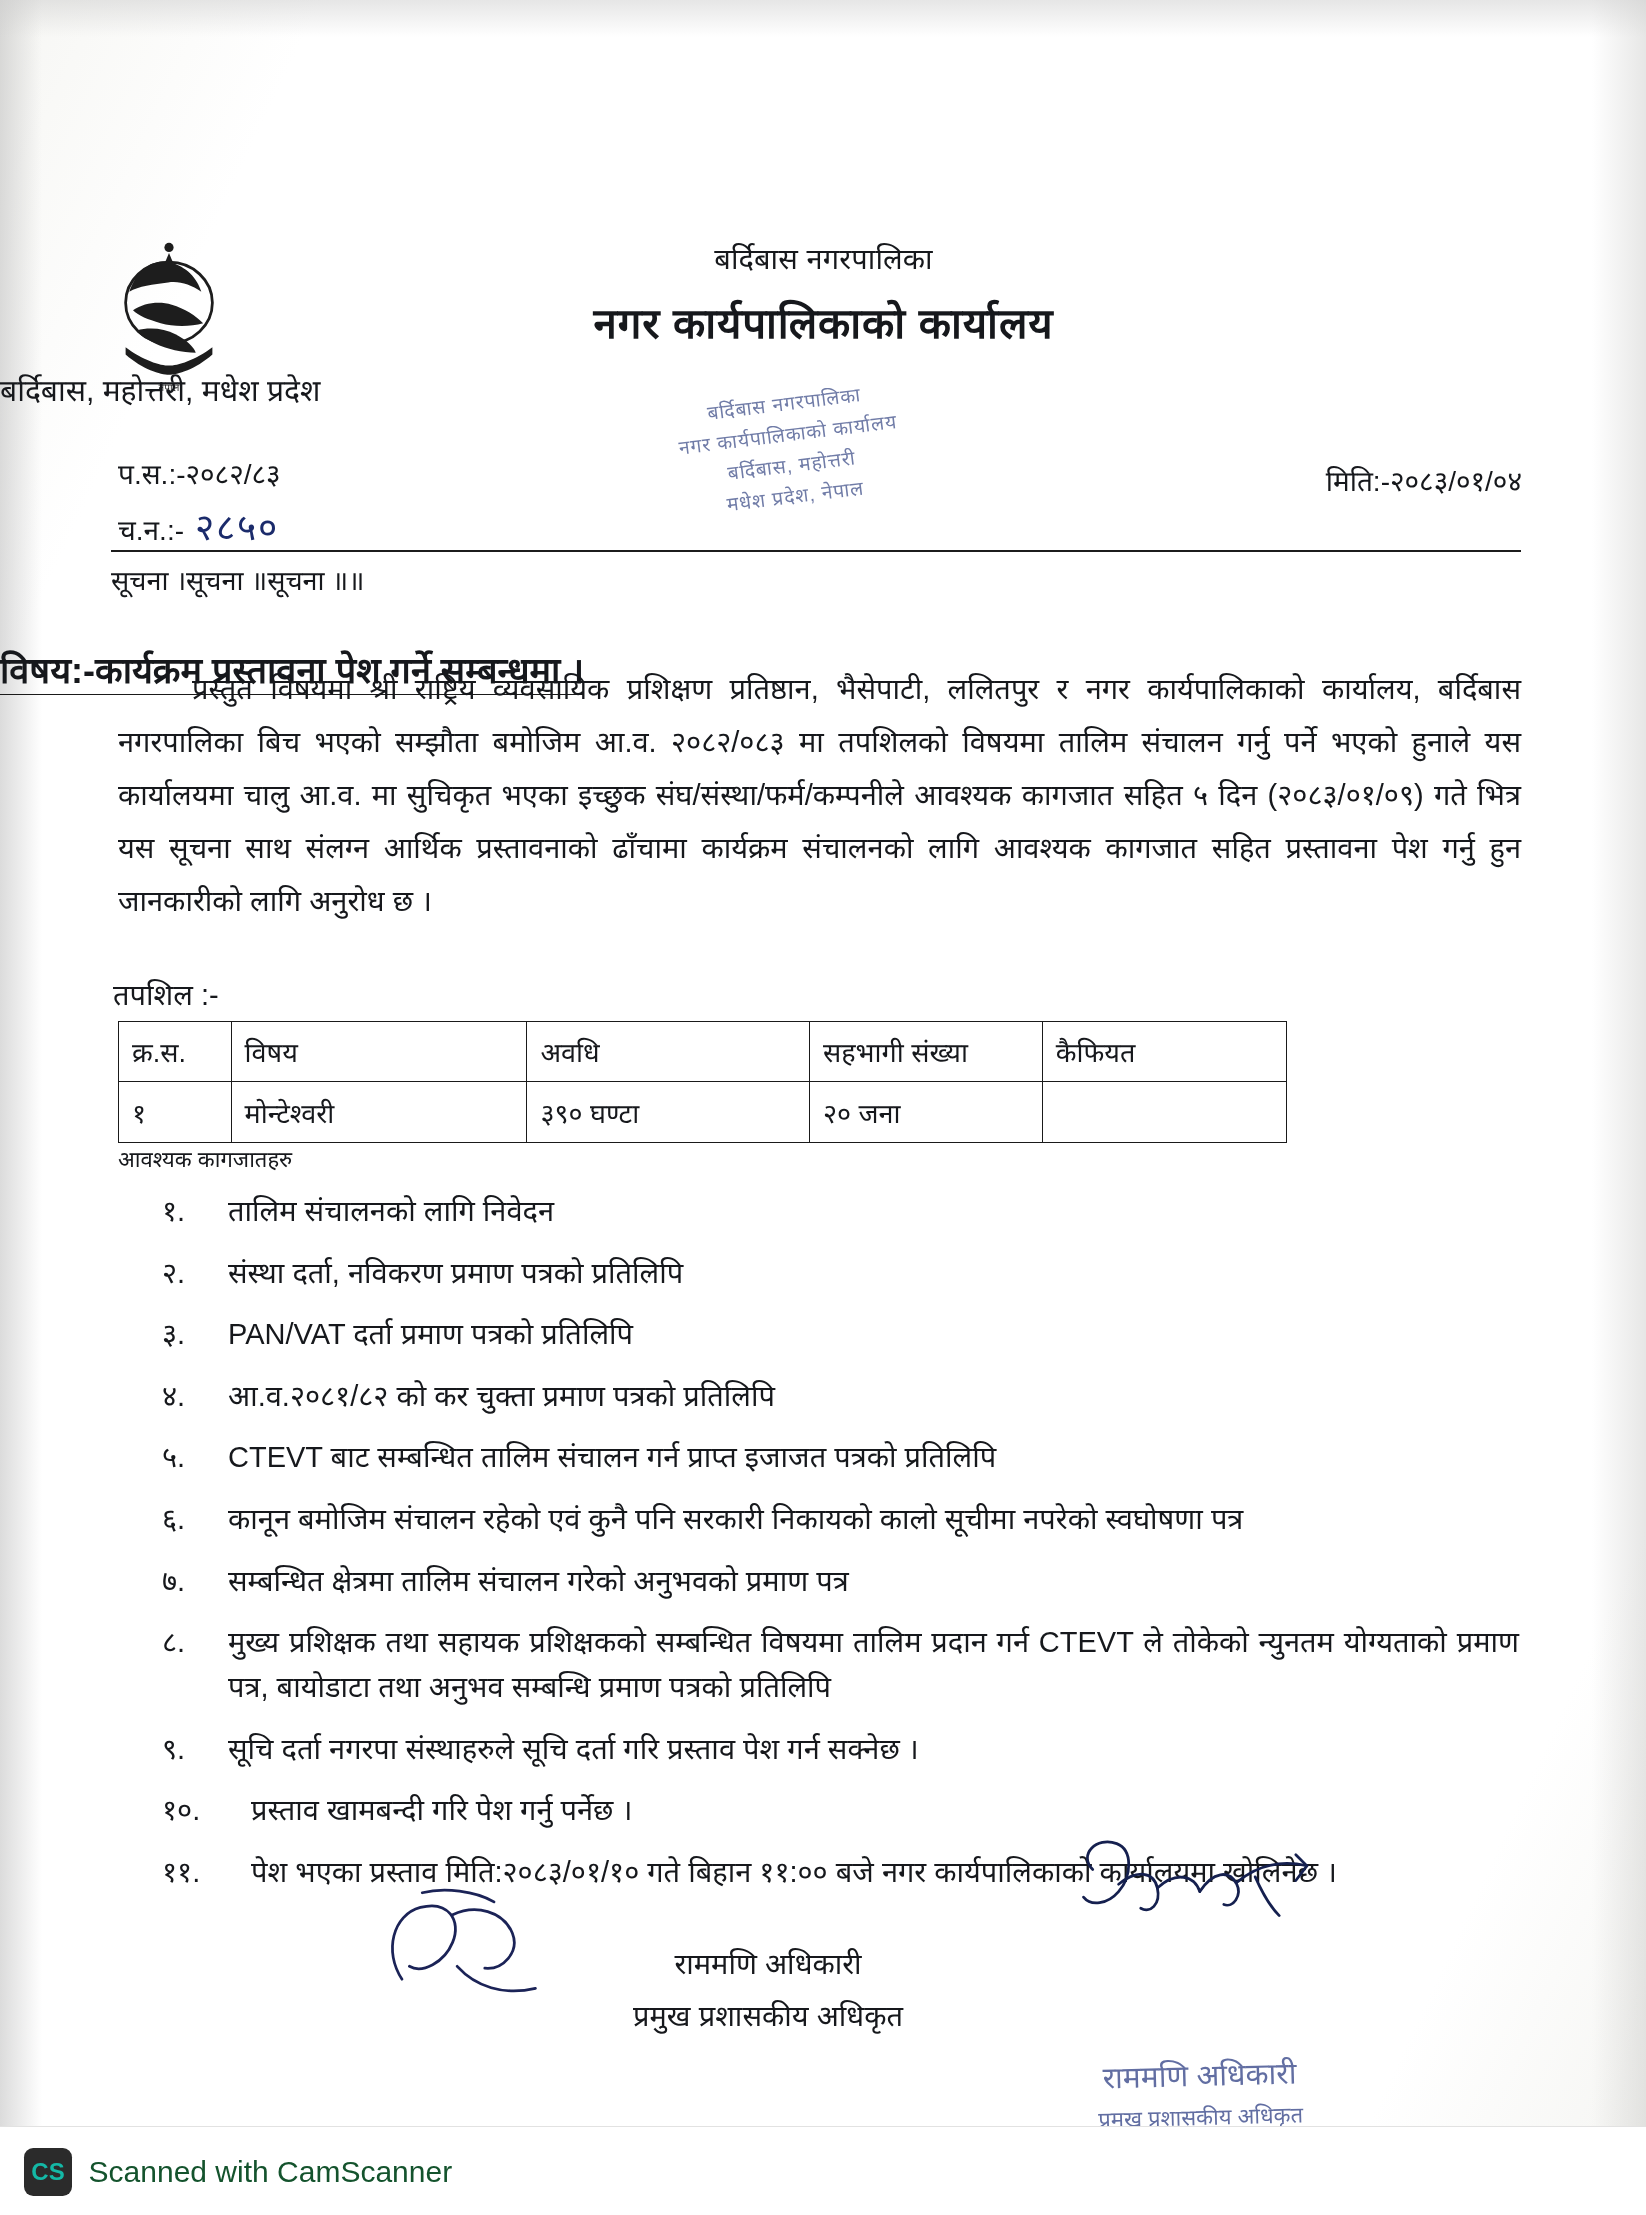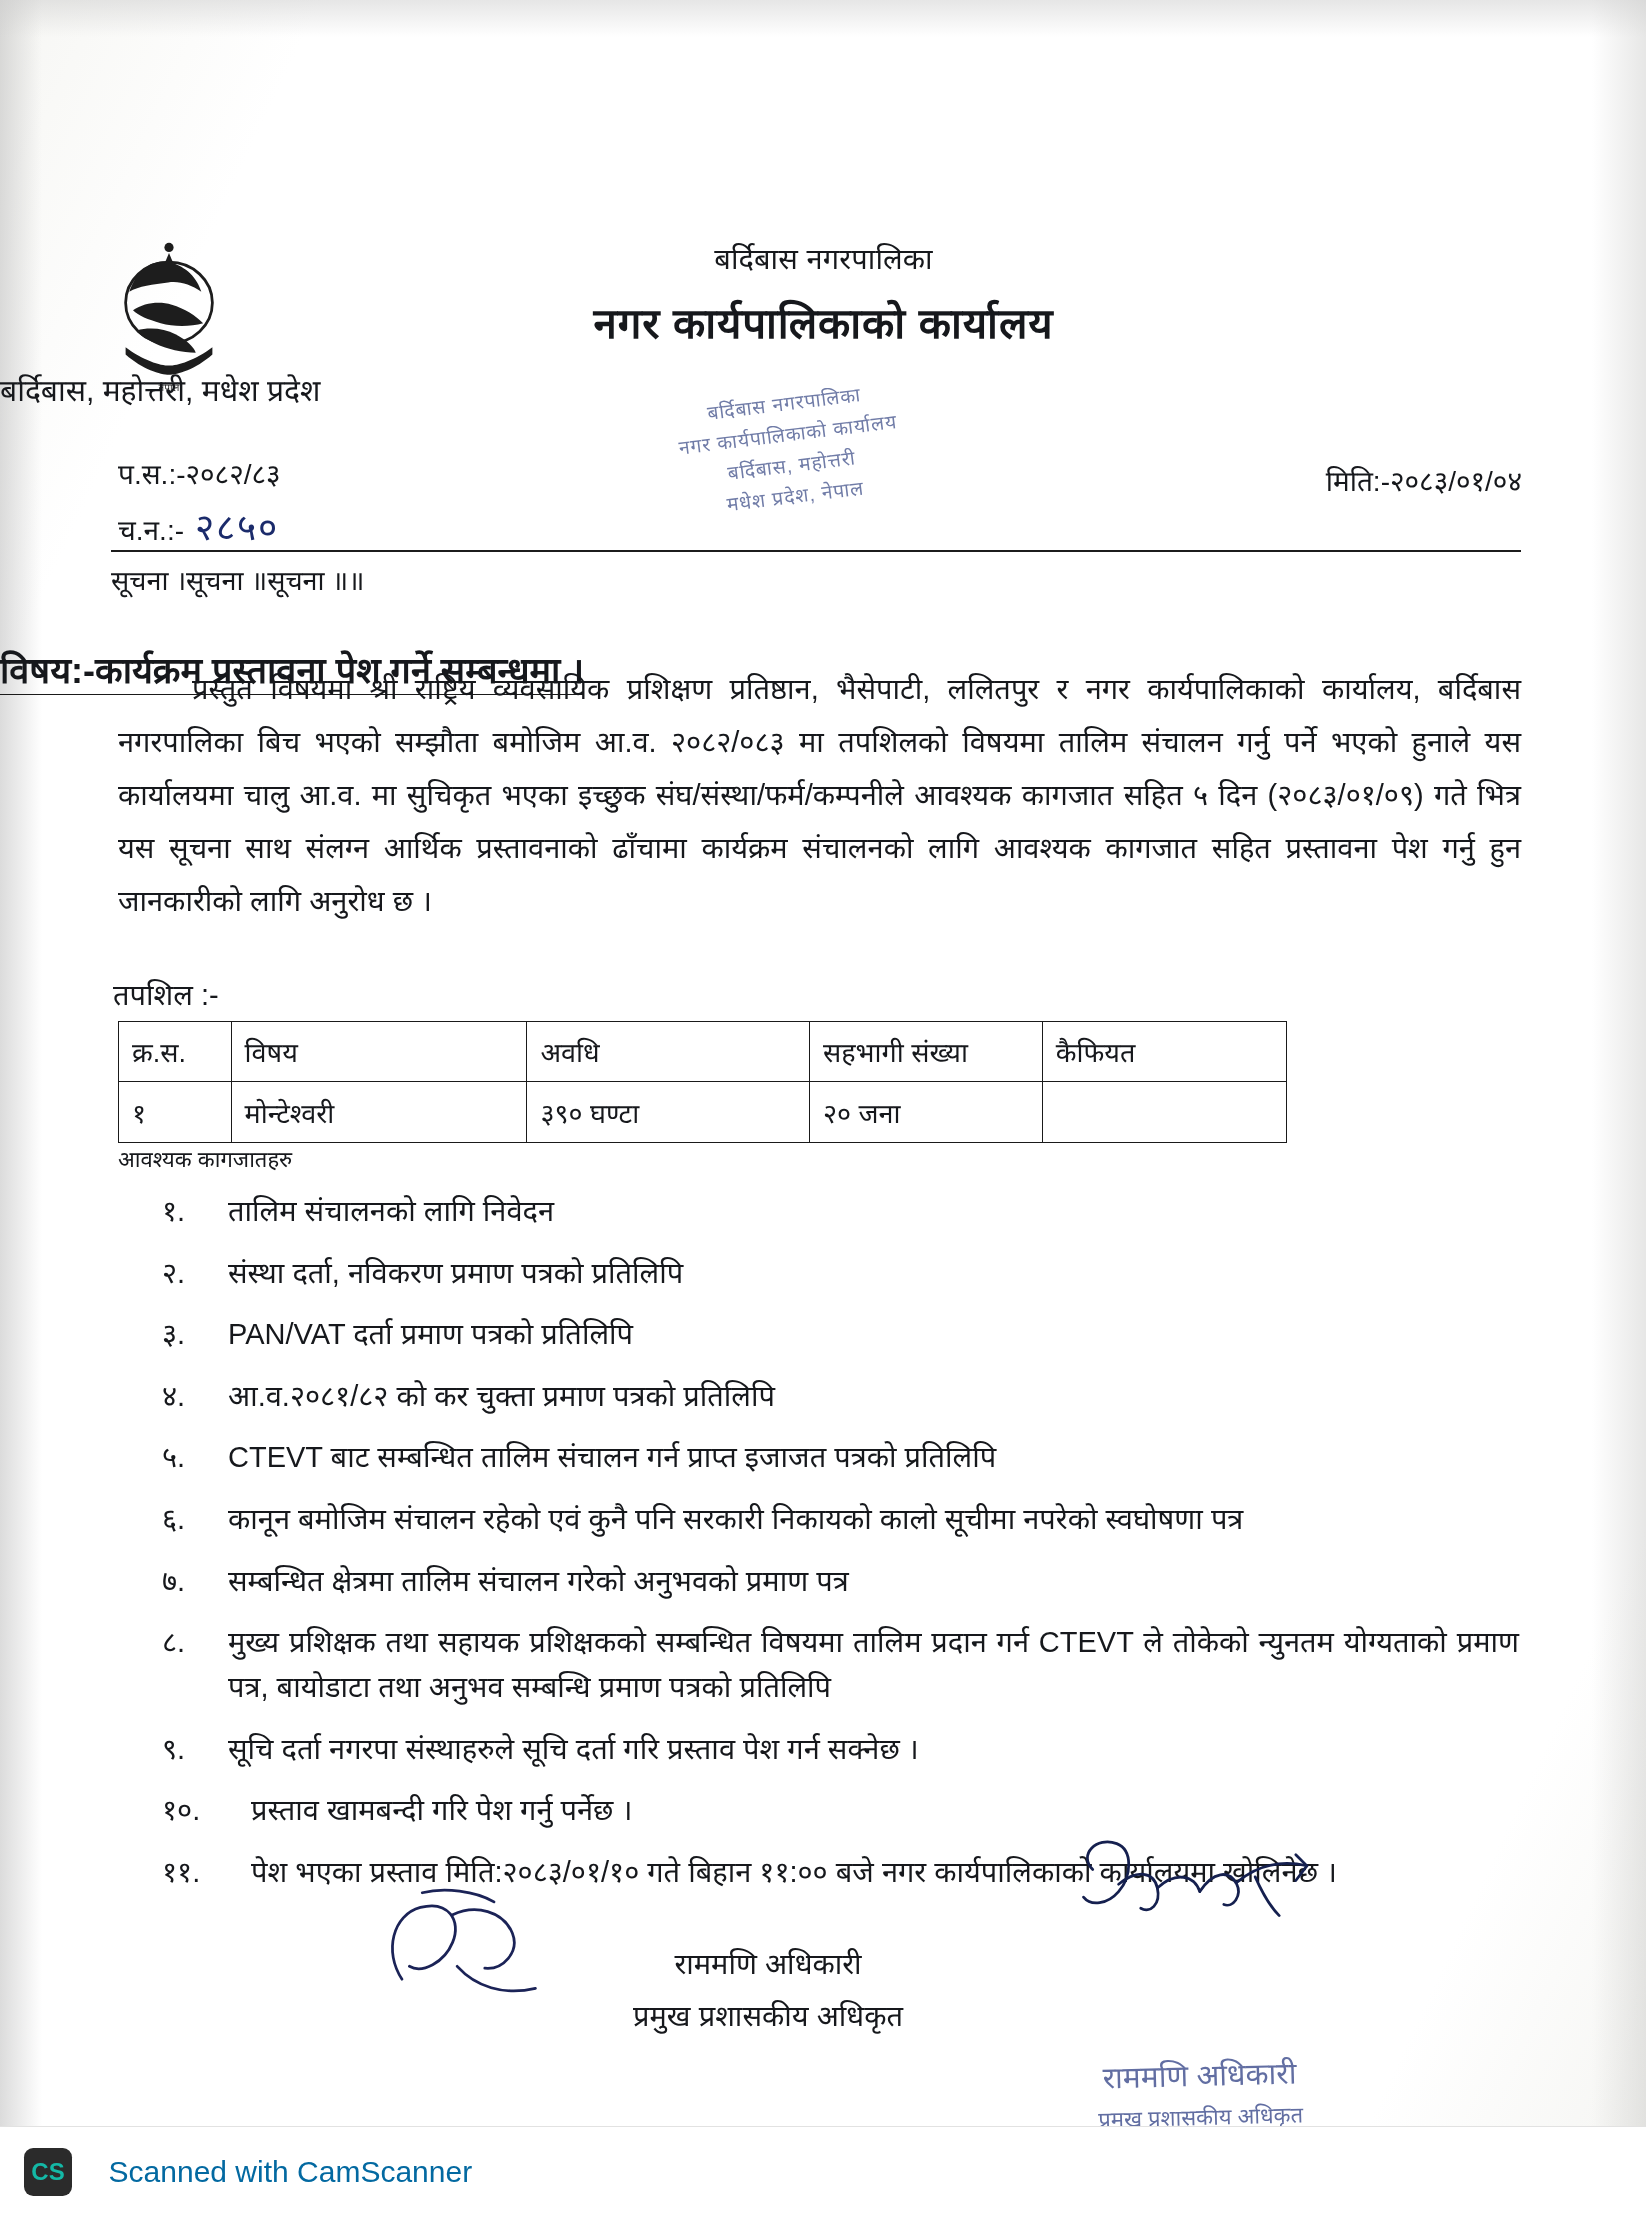--- a/index.html
+++ b/index.html
@@ -300,22 +300,21 @@
     font-weight: bold;
     display: flex;
     align-items: center;
     justify-content: center;
     letter-spacing: 0px;
     margin-right: 16.6px;
     font-family: "Liberation Sans", sans-serif;
   }
   .cs-text {
     font-size: 30px;
-    color: #0369a1;
-    margin-left: 20px;
+    color: #14532d;
   }
   .footer-rule {
     position: absolute;
     left: 0;
     bottom: 89px;
     width: 1647px;
     height: 0.9px;
     background: #e2e2e2;
   }
 </style>

